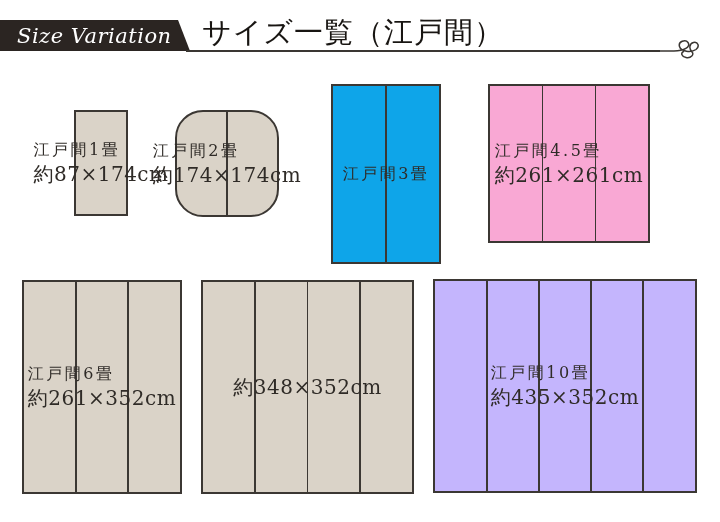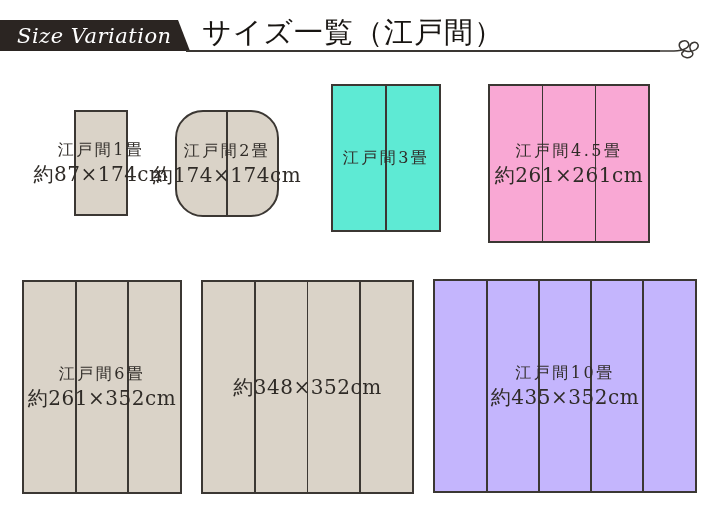--- a/index.html
+++ b/index.html
@@ -19,21 +19,21 @@
   .title{
     position:absolute;left:202px;top:13px;margin:0;
     font-size:29px;font-weight:500;color:#181512;letter-spacing:1px;white-space:nowrap;
   }
   .rule{position:absolute;left:186px;top:50px;width:474px;height:1.6px;}
   .flourish{position:absolute;left:644px;top:36px;}
   .mat{position:absolute;box-sizing:border-box;border-style:solid;border-width:2px;}
   .divider{position:absolute;top:0;bottom:0;width:1.6px;}
   .mat-label{
     position:absolute;left:50%;top:50%;transform:translate(-50%,-50%);
-    text-align:center;white-space:nowrap;
+    white-space:nowrap;
   }
   .l1{font-size:16px;letter-spacing:2.5px;line-height:22px;}
   .l2{font-size:20px;letter-spacing:.5px;line-height:26px;}
 </style>
 </head>
 <body>
 
 <div class="canvas">
 
   <div class="ribbon" style="background: rgb(43, 37, 34);">
@@ -62,21 +62,21 @@
           <div class="l2">約87×174cm</div>
         </div>
       </div>
       <div class="mat" style="left: 175px; top: 110px; width: 104px; height: 107px; background: rgb(218, 211, 200); border-color: rgb(59, 55, 51); border-radius: 28px;">
         <div class="divider" style="left: 49.2px; background: rgb(59, 55, 51);"></div>
         <div class="mat-label" style="color: rgb(47, 43, 39);">
           <div class="l1">江戸間2畳</div>
           <div class="l2">約174×174cm</div>
         </div>
       </div>
-      <div class="mat" style="left: 331px; top: 84px; width: 110px; height: 148px; background: #5eead4; border-color: rgb(59, 55, 51);">
+      <div class="mat" style="left: 331px; top: 84px; width: 110px; height: 180px; background: #0ea5e9; border-color: rgb(59, 55, 51);">
         <div class="divider" style="left: 52.2px; background: rgb(59, 55, 51);"></div>
         <div class="mat-label" style="color: rgb(47, 43, 39);">
           <div class="l1">江戸間3畳</div>
         </div>
       </div>
       <div class="mat" style="left: 488px; top: 84px; width: 162px; height: 159px; background: #f9a8d4; border-color: rgb(59, 55, 51);">
         <div class="divider" style="left: 51.8667px; background: rgb(59, 55, 51);"></div>
         <div class="divider" style="left: 104.533px; background: rgb(59, 55, 51);"></div>
         <div class="mat-label" style="color: rgb(47, 43, 39);">
           <div class="l1">江戸間4.5畳</div>

